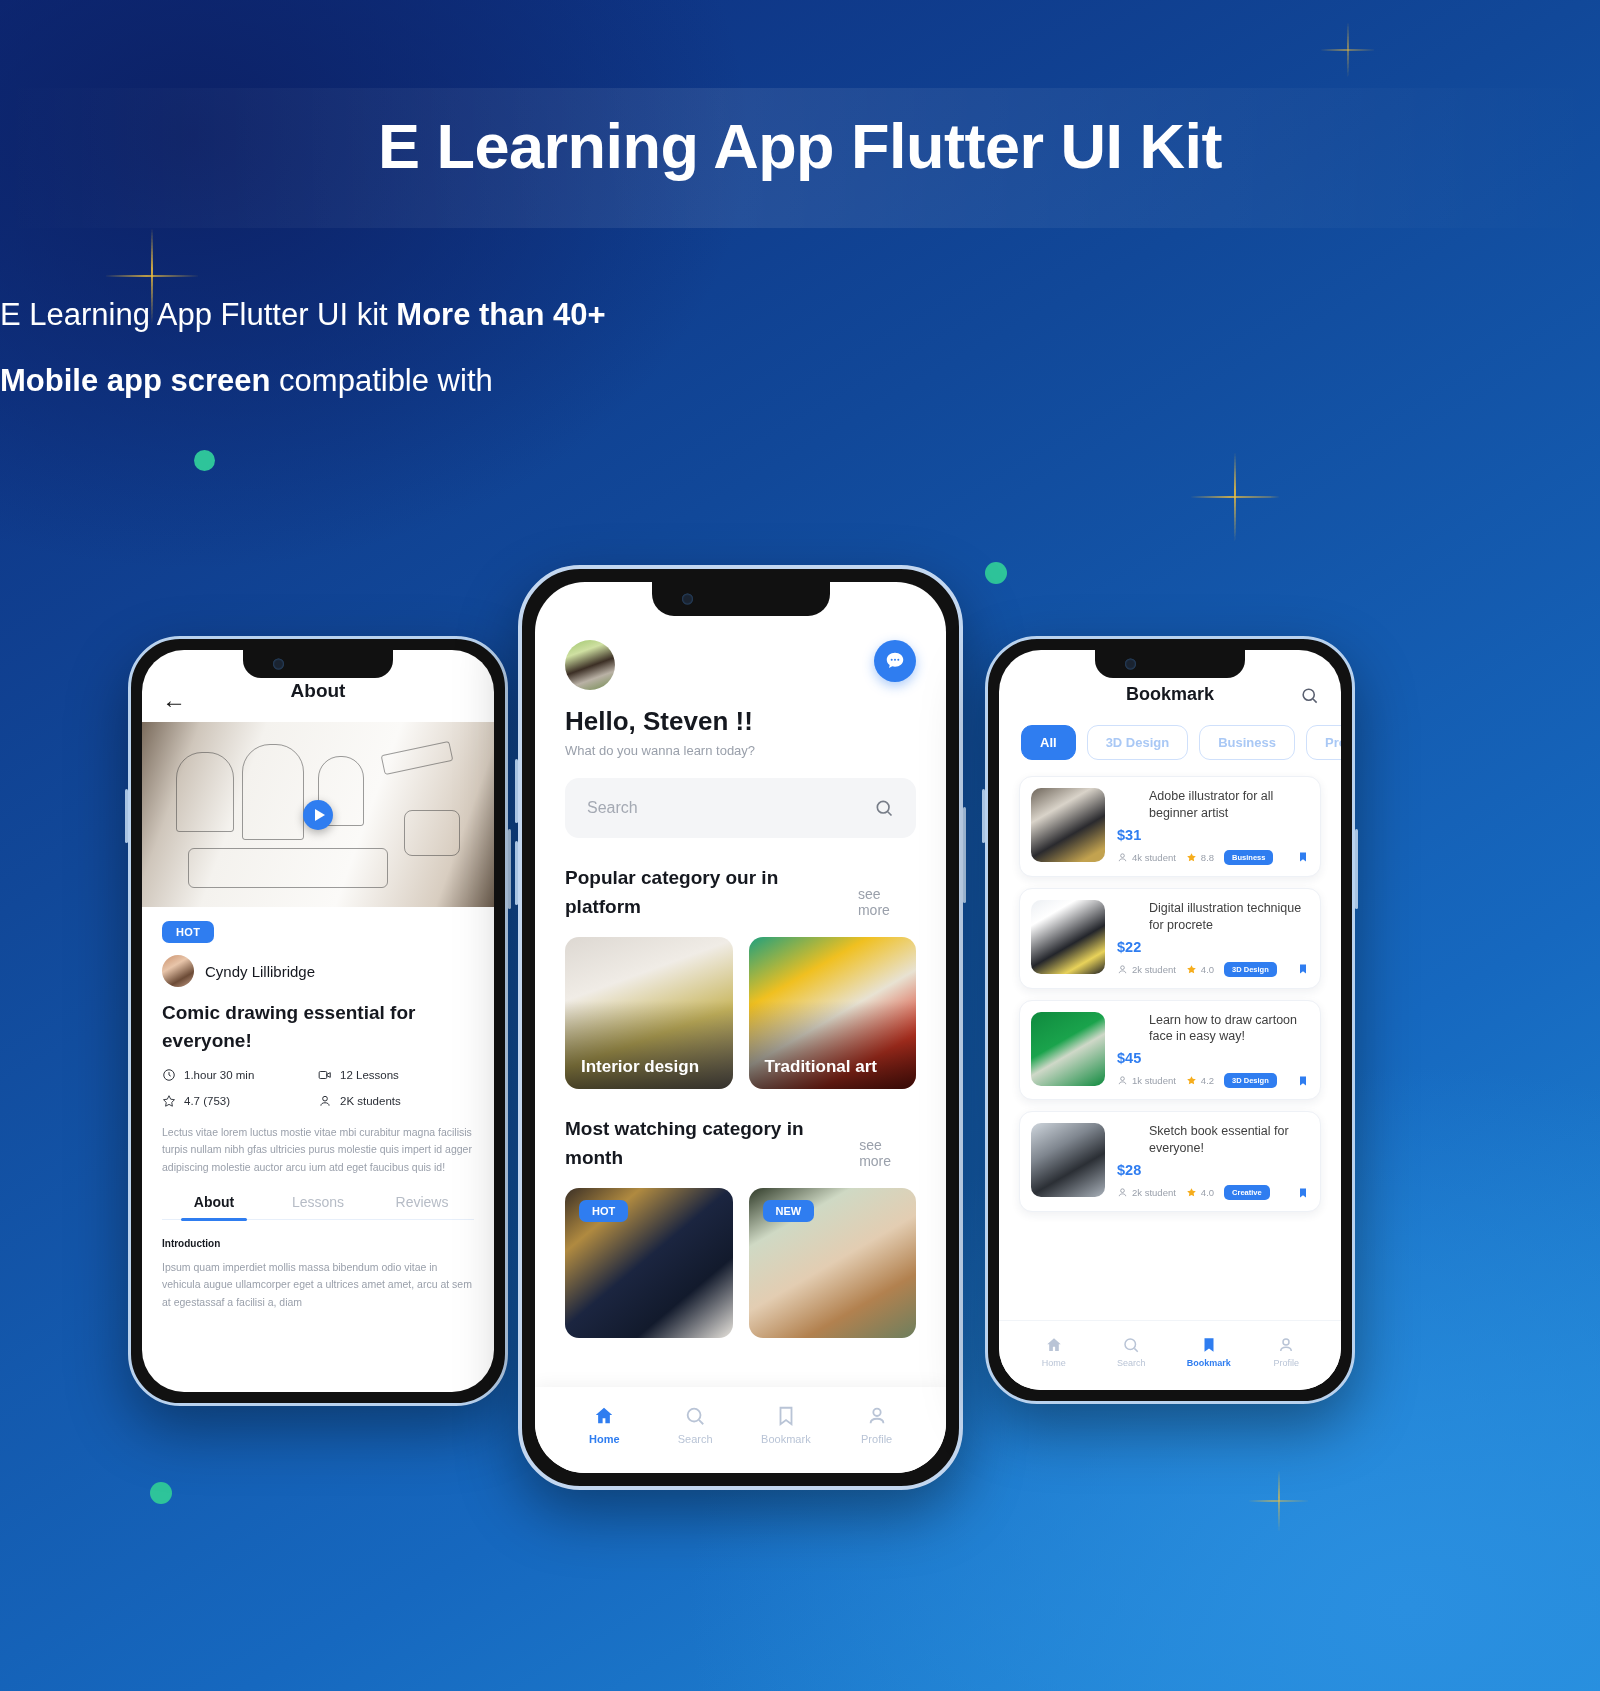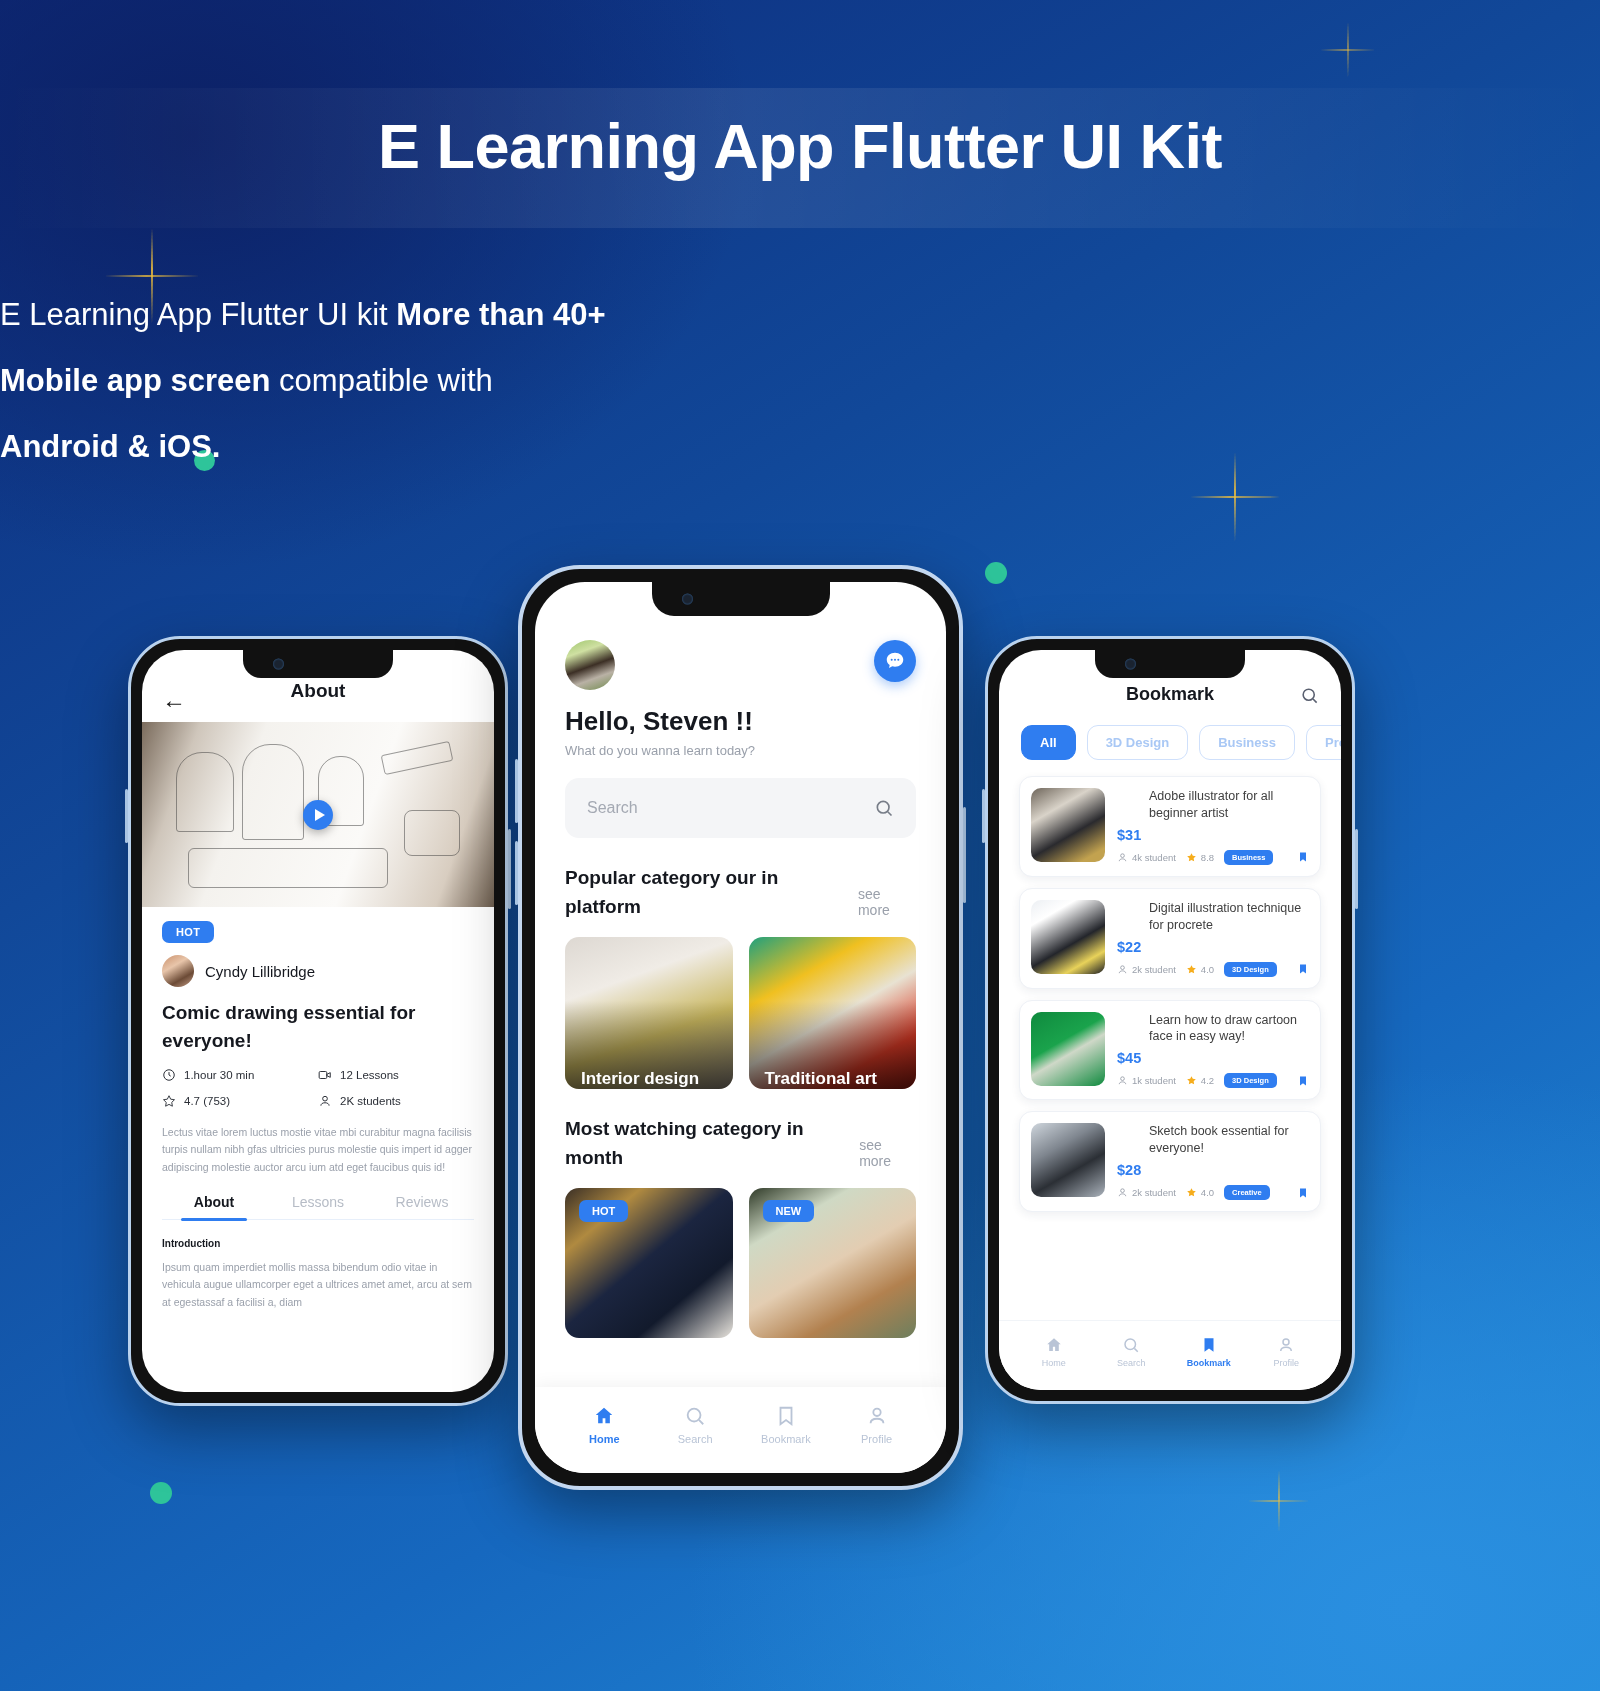--- a/index.html
+++ b/index.html
@@ -173,21 +173,21 @@
   .see-more { font-size: 14px; color: #9aa0ab; padding-bottom: 3px; }
   .cat-row { margin-top: 16px; display: flex; gap: 16px; padding: 0 30px; }
   .cat-card {
     flex: 1; height: 152px; border-radius: 14px; overflow: hidden; position: relative;
   }
   .cat-card .ov {
     position: absolute; inset: 0;
     background: linear-gradient(to top, rgba(0,0,0,.62) 0%, rgba(0,0,0,0) 58%);
   }
   .cat-card .lbl {
-    position: absolute; left: 16px; bottom: 0; color: #fff;
+    position: absolute; left: 16px; bottom: 12px; color: #fff;
     font-size: 17px; font-weight: bold;
   }
   .c-interior { background: linear-gradient(160deg,#ddd8d2 0%,#f0ece6 30%,#c9b75f 62%,#8b8378 100%); }
   .c-tradition { background: linear-gradient(150deg,#1fa07d 0%,#f0c020 28%,#e8e2d2 52%,#d83a26 78%,#8f1a10 100%); }
   .watch-row { margin-top: 16px; display: flex; gap: 16px; padding: 0 30px; }
   .watch-card { flex: 1; height: 150px; border-radius: 14px; overflow: hidden; position: relative; }
   .w1 { background: linear-gradient(140deg,#3a2f26 0%,#b08a40 22%,#1b2540 48%,#121a2c 72%,#e8e4dd 100%); }
   .w2 { background: linear-gradient(150deg,#2f3a28 0%,#cfd9c4 24%,#e3cdb2 50%,#b2814f 74%,#6d7f5e 100%); }
   .chip-tag {
     position: absolute; left: 14px; top: 12px; color: #fff;
@@ -280,21 +280,20 @@
 </div>
 <div class="dot" style="left:194px;top:450px;width:21px;height:21px;"></div>
 <div class="dot" style="left:985px;top:562px;width:22px;height:22px;"></div>
 <div class="dot" style="left:150px;top:1482px;width:22px;height:22px;"></div>
 
 <h1 class="kit-title">E Learning App Flutter UI Kit</h1>
 
 <div class="subtitle">
   <div><span>E Learning App Flutter UI kit </span><b>More than 40+</b></div>
   <div><b>Mobile app screen</b><span> compatible with</span></div>
-  <div><b>Android &amp; iOS.</b></div>
 </div>
 
 <div class="phone side" id="phone-left">
   <div class="btn-side" style="left:-6px;top:150px;height:54px;"></div>
   <div class="btn-side" style="right:-6px;top:190px;height:80px;"></div>
   <div class="screen">
     <div class="notch" style="width:150px;height:28px;border-radius:0 0 18px 18px;">
       <div class="cam"></div>
     </div>
 

